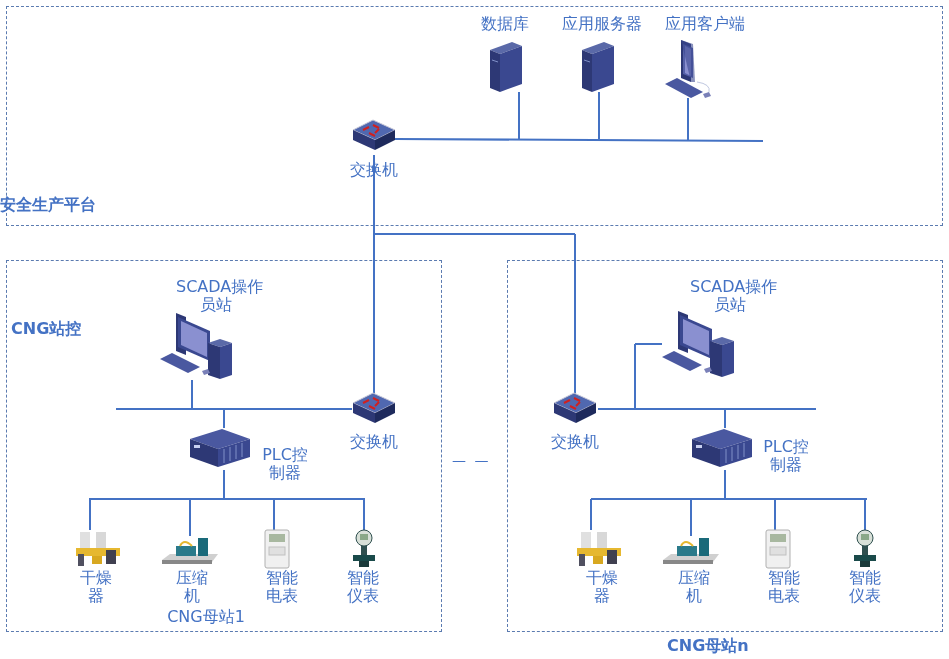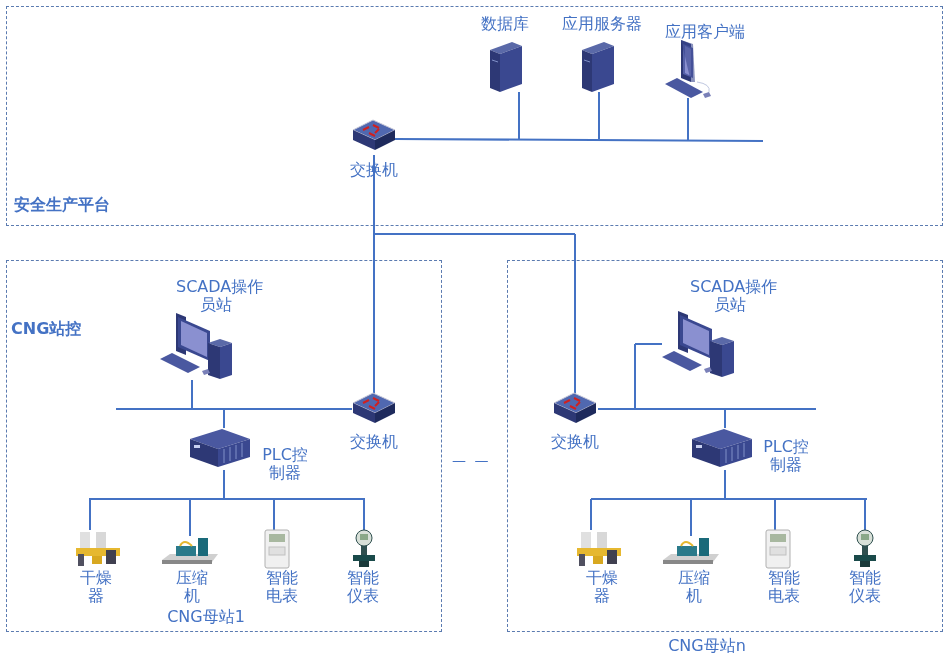--- a/index.html
+++ b/index.html
@@ -47,39 +47,39 @@
     <line x1="725" y1="409" x2="725" y2="428"></line>
     <line x1="725" y1="470" x2="725" y2="499"></line>
     <line x1="591" y1="499" x2="867" y2="499"></line>
     <line x1="591" y1="499" x2="591" y2="530"></line>
     <line x1="691" y1="499" x2="691" y2="536"></line>
     <line x1="775" y1="499" x2="775" y2="530"></line>
     <line x1="865" y1="499" x2="865" y2="530"></line>
   </g>
 </svg>
 
-<div class="title" style="left:14px;top:195px;text-align:center;">安全生产平台</div>
+<div class="title" style="left:0;top:195px;text-align:center;">安全生产平台</div>
 
 <div class="lbl" style="left:481px;top:15px;width:40px;">数据库</div>
 <svg class="icon" width="40" height="52" style="left:486px;top:40px;">
   <polygon points="4,10 26,2 36,6 14,14" fill="#5a69a8"></polygon>
   <polygon points="4,10 14,14 14,52 4,48" fill="#2d3875"></polygon>
   <polygon points="14,14 36,6 36,44 14,52" fill="#3a4890"></polygon>
   <line x1="6" y1="20" x2="12" y2="22" stroke="#8090c8"></line>
 </svg>
 
 <div class="lbl" style="left:562px;top:15px;width:76px;">应用服务器</div>
 <svg class="icon" width="40" height="52" style="left:578px;top:40px;">
   <polygon points="4,10 26,2 36,6 14,14" fill="#5a69a8"></polygon>
   <polygon points="4,10 14,14 14,52 4,48" fill="#2d3875"></polygon>
   <polygon points="14,14 36,6 36,44 14,52" fill="#3a4890"></polygon>
   <line x1="6" y1="20" x2="12" y2="22" stroke="#8090c8"></line>
 </svg>
 
-<div class="lbl" style="left:665px;top:23px;width:76px;">应用客户端</div>
+<div class="lbl" style="left:665px;top:15px;width:76px;">应用客户端</div>
 <svg class="icon" width="60" height="62" style="left:663px;top:40px;">
   <polygon points="18,0 28,4 28,42 18,38" fill="#2d3875"></polygon>
   <polygon points="20,4 30,8 30,38 20,34" fill="#5560a8"></polygon>
   <polygon points="22,6 28,9 28,36 22,33" fill="#8a90d0"></polygon>
   <polygon points="18,0 30,4 32,42 28,42" fill="#3a4890" opacity="0.6"></polygon>
   <polygon points="2,44 14,38 40,52 28,58" fill="#4a58a0"></polygon>
   <polygon points="40,54 46,52 48,56 42,58" fill="#7a80b8"></polygon>
   <path d="M34,42 Q48,44 46,52" stroke="#c0c8e0" fill="none"></path>
 </svg>
 
@@ -264,13 +264,13 @@
   <rect x="9" y="5" width="8" height="6" fill="#8aa888"></rect>
   <rect x="10" y="17" width="6" height="10" fill="#305050"></rect>
   <rect x="2" y="26" width="22" height="6" fill="#1a4a4a"></rect>
   <rect x="8" y="32" width="10" height="6" fill="#1a3a3a"></rect>
 </svg>
 <div class="lbl" style="left:845px;top:569px;width:40px;">
   <div>智能</div>
   <div>仪表</div>
 </div>
 
-<div class="lbl" style="left:667px;top:637px;width:80px;">CNG母站n</div>
+<div class="lbl" style="left:667px;top:637px;width:80px;font-weight:bold;">CNG母站n</div>
 
 </body></html>

